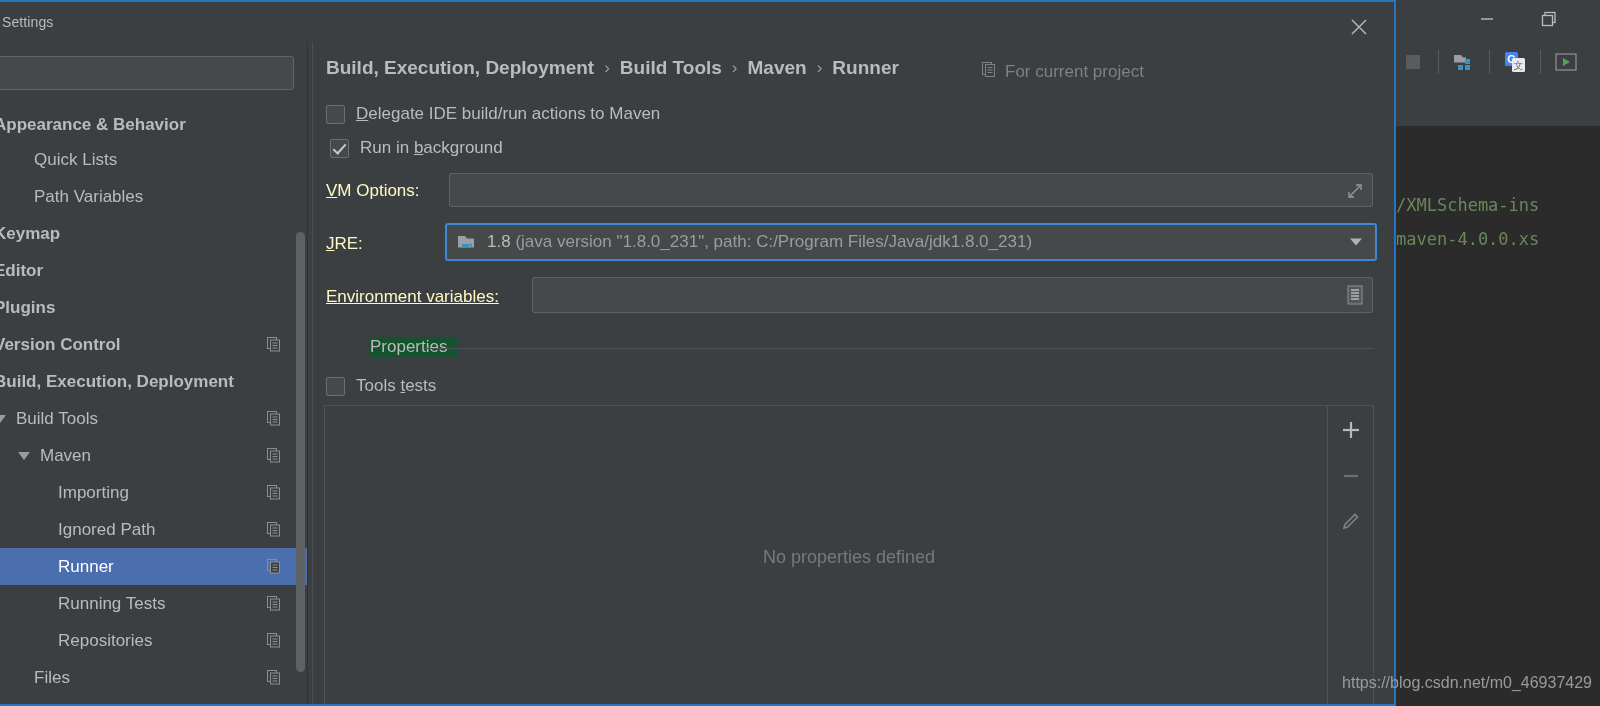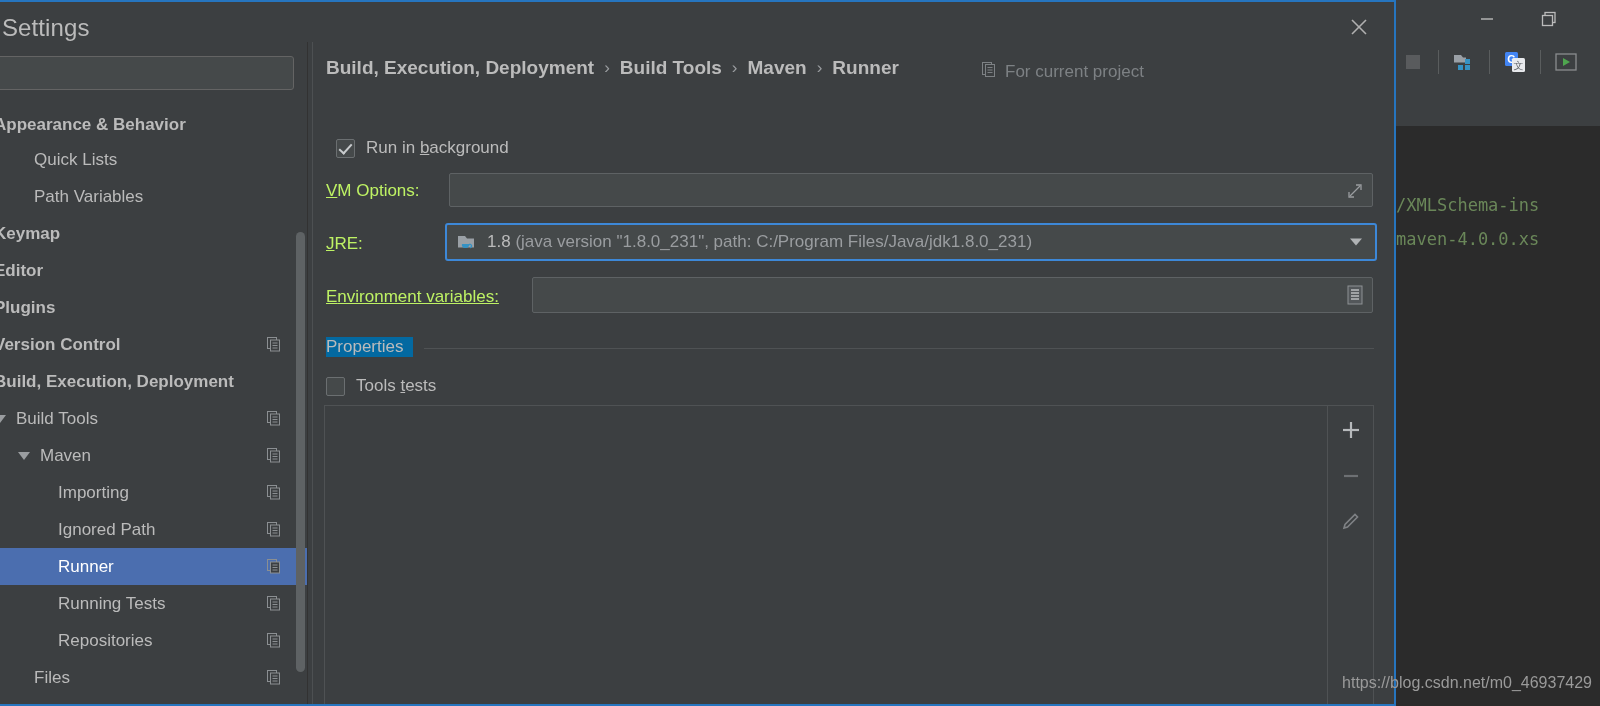--- a/index.html
+++ b/index.html
@@ -108,21 +108,21 @@
   }
   .dialog-titlebar {
     position: absolute;
     left: 0; top: 2px;
     width: 1400px; height: 46px;
     background: #3c3f41;
   }
   .dialog-title {
     position: absolute;
     left: 8px; top: 10px;
-    font-size: 24px;
+    font-size: 14px;
     color: #bbbbbb;
     letter-spacing: 0.1px;
   }
   .dialog-close {
     position: absolute;
     right: 20px; top: 8px;
     width: 30px; height: 30px;
     color: #b0b0b0;
     display: flex; align-items: center; justify-content: center;
   }
@@ -288,21 +288,21 @@
     width: 5px; height: 11px;
     border: solid #c8cbcd;
     border-width: 0 2px 2px 0;
     transform: rotate(42deg);
   }
   .mn { text-decoration: underline; }
 
   .field-label {
     position: absolute;
     font-size: 17px;
-    color: #bef264;
+    color: #fef9c3;
     white-space: nowrap;
   }
   .txtfield {
     position: absolute;
     box-sizing: border-box;
     background: #45494a;
     border: 1px solid #5e6264;
     border-radius: 2px;
   }
   .txtfield-inner {
@@ -339,23 +339,24 @@
     width: 0; height: 0;
     border-left: 6px solid transparent;
     border-right: 6px solid transparent;
     border-top: 7px solid #b0b3b5;
   }
 
   .section-title {
     position: absolute;
     font-size: 17px;
     color: #bbbbbb;
-    background: #0369a1;
+    background: #14532d;
     padding-right: 10px;
     white-space: nowrap;
+    margin-left: 44px;
   }
   .section-rule {
     position: absolute;
     height: 1px;
     background: #4f5254;
   }
 
   .props-box {
     position: absolute;
     box-sizing: border-box;
@@ -640,22 +641,26 @@
             <rect x="0.5" y="0.5" width="9" height="12" fill="none" stroke="#7d8184"></rect>
             <rect x="3.5" y="2.5" width="9" height="12" fill="#3c3f41" stroke="#7d8184"></rect>
             <line x1="5.5" y1="5.5" x2="10.5" y2="5.5" stroke="#7d8184"></line>
             <line x1="5.5" y1="8" x2="10.5" y2="8" stroke="#7d8184"></line>
             <line x1="5.5" y1="10.5" x2="10.5" y2="10.5" stroke="#7d8184"></line>
           </svg>
         </span>
         <span>For current project</span>
       </div>
 
-
-      <div class="chk-row" style="left:16px; top:96px;padding-left:6px;">
+      <div class="chk-row" style="left:12px; top:62px;">
+        <span class="checkbox"></span>
+        <span><span class="mn">D</span><span>elegate IDE build/run actions to Maven</span></span>
+      </div>
+
+      <div class="chk-row" style="left:10px; top:96px;padding-left:6px;">
         <span class="checkbox checked"></span>
         <span><span>Run in </span><span class="mn">b</span><span>ackground</span></span>
       </div>
 
       <div class="field-label" style="left:12px; top:139px;"><span class="mn">V</span><span>M Options:</span></div>
       <div class="txtfield" style="left:135px; top:131px; width:924px; height:34px;">
         <input class="txtfield-inner" type="text" value="" style="">
         <span style="position:absolute;right:8px;top:8px;">
           <svg width="18" height="18" viewBox="0 0 18 18">
             <path d="M10 3h5v5" fill="none" stroke="#9a9da0" stroke-width="1.3"></path>
@@ -694,20 +699,21 @@
 
       <div class="section-title" style="left:12px; top:295px;">Properties</div>
       <div class="section-rule" style="left:110px; top:306px; width:950px;"></div>
 
       <div class="chk-row" style="left:12px; top:334px;">
         <span class="checkbox"></span>
         <span><span>Tools </span><span class="mn">t</span><span>ests</span></span>
       </div>
 
       <div class="props-box" style="left:10px; top:363px; width:1050px; height:303px;">
+        <div class="props-empty">No properties defined</div>
         <div class="props-toolbar">
           <div class="ptb-btn">
             <svg width="22" height="22" viewBox="0 0 22 22">
               <line x1="11" y1="3" x2="11" y2="19" stroke="#b7babc" stroke-width="2.2"></line>
               <line x1="3" y1="11" x2="19" y2="11" stroke="#b7babc" stroke-width="2.2"></line>
             </svg>
           </div>
           <div class="ptb-btn">
             <svg width="22" height="22" viewBox="0 0 22 22">
               <line x1="4" y1="11" x2="18" y2="11" stroke="#6d7073" stroke-width="2.2"></line>

